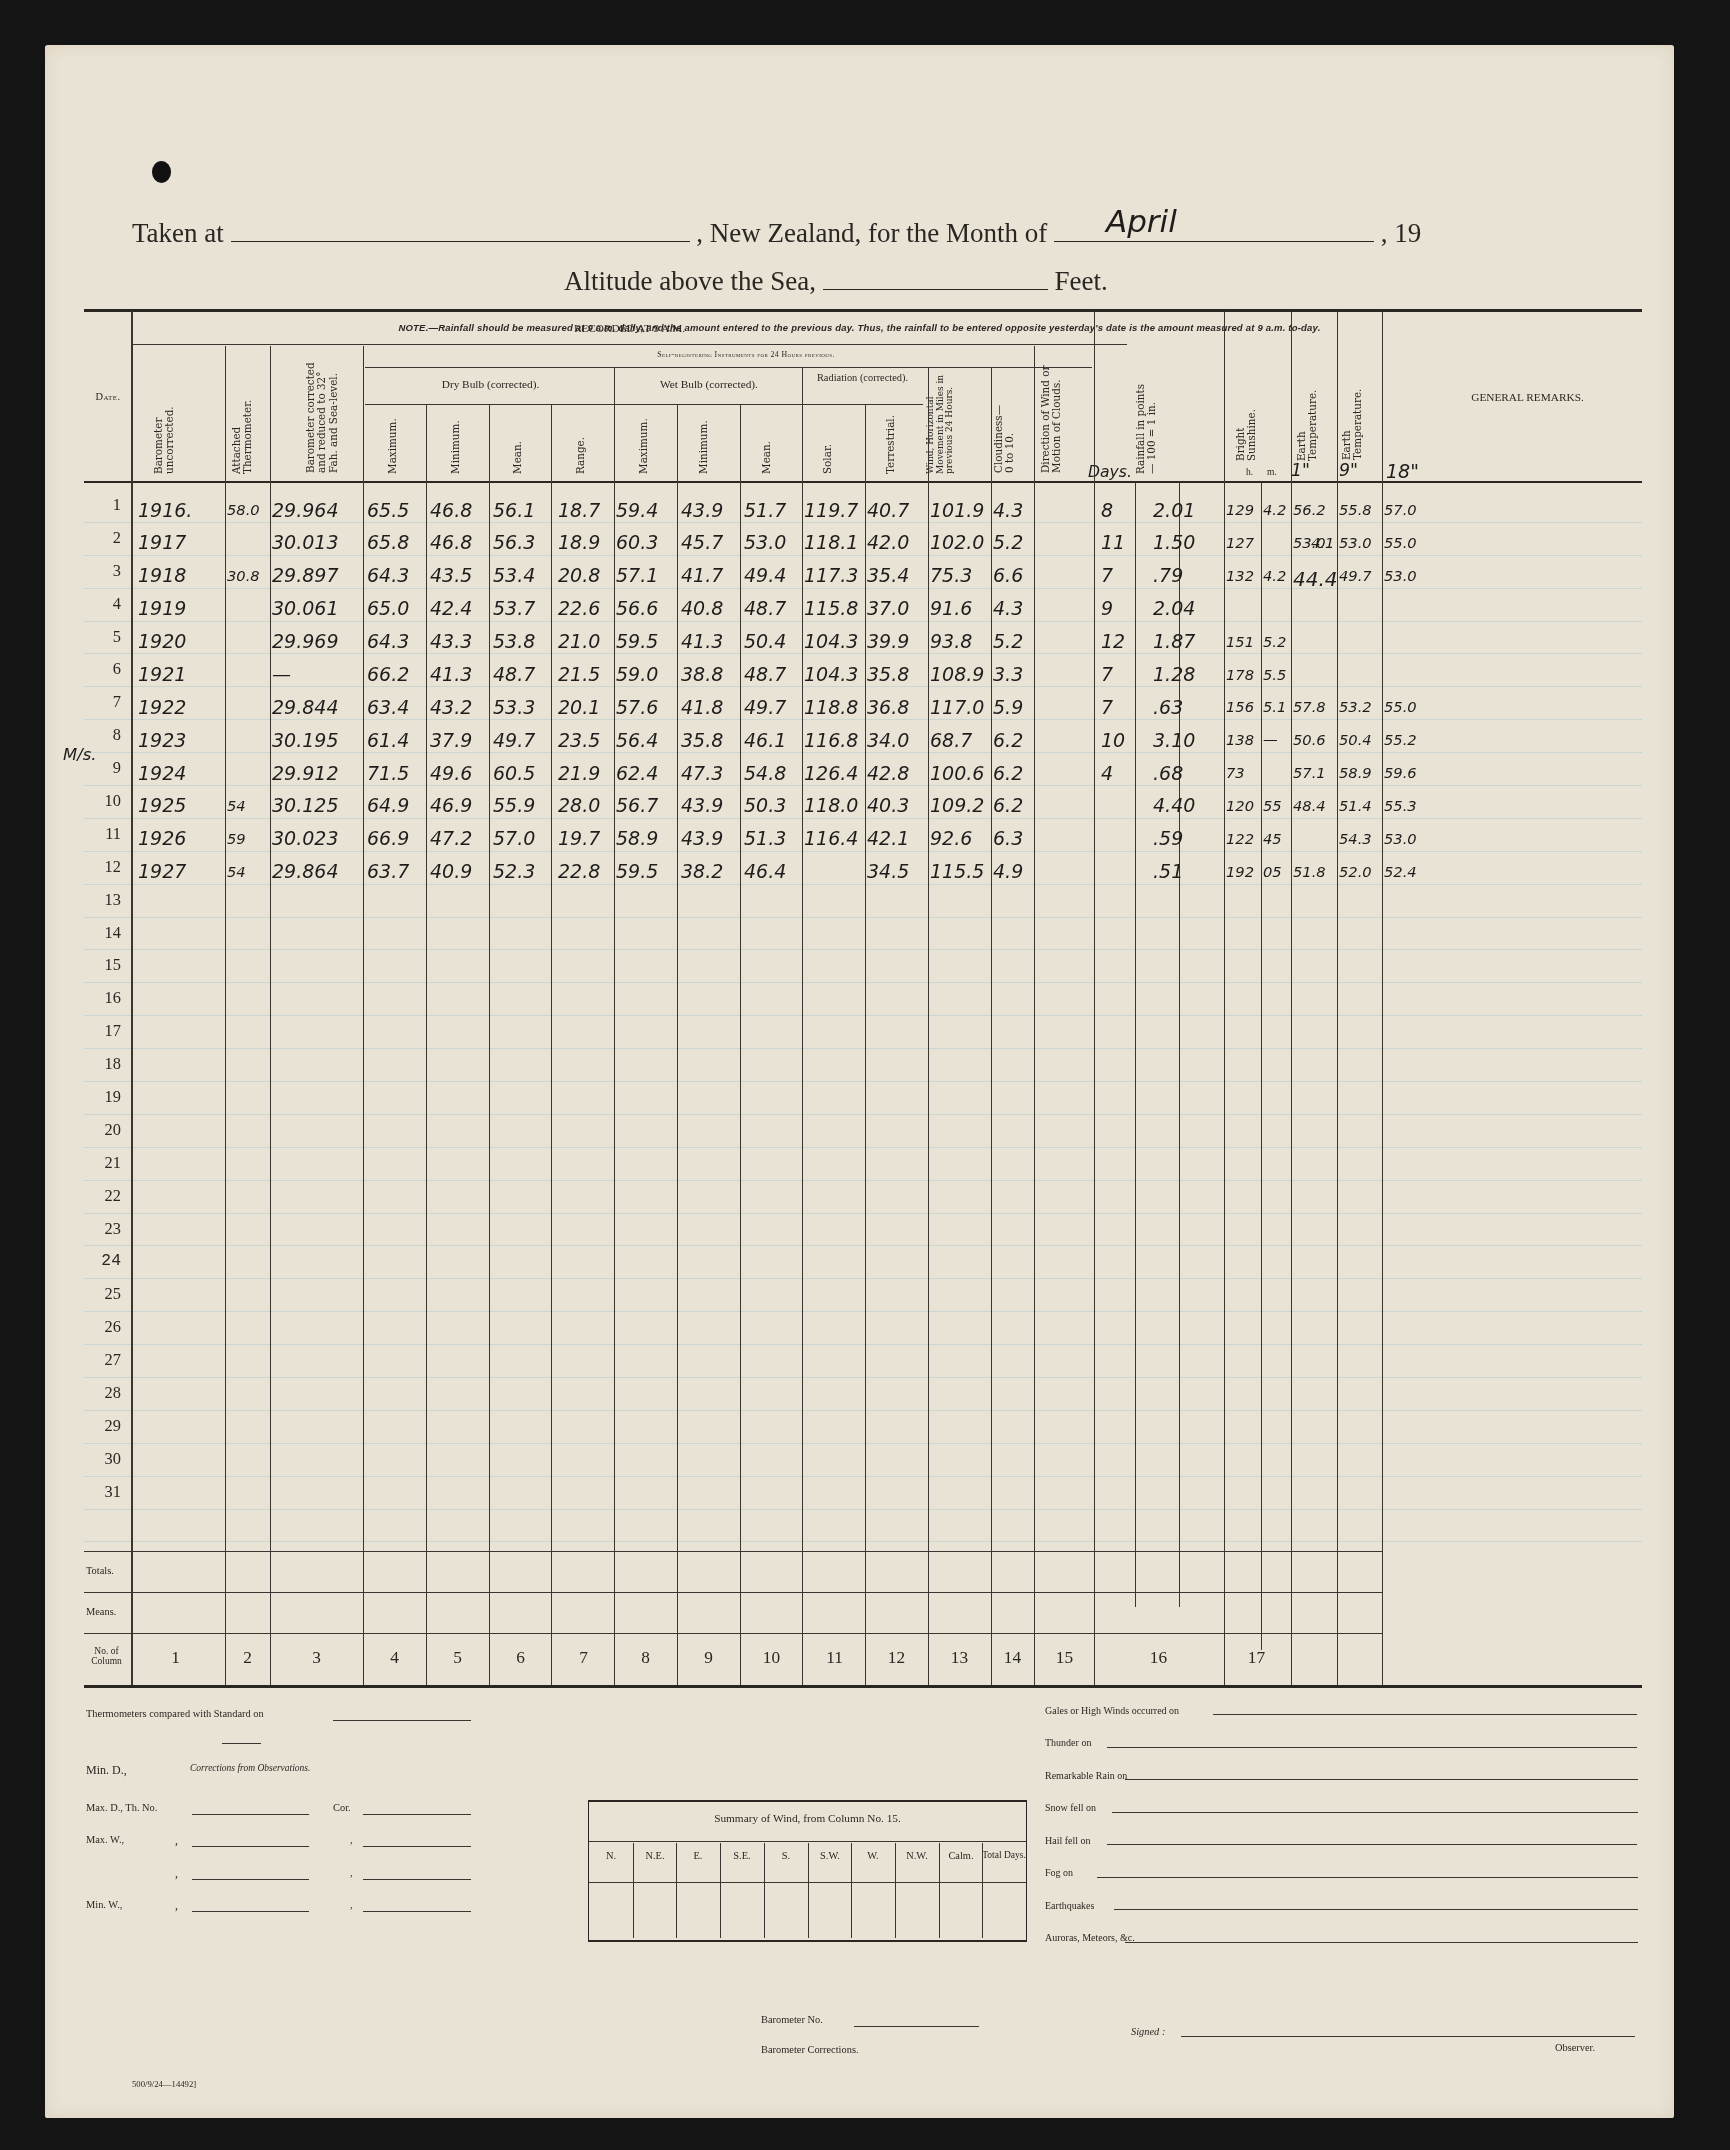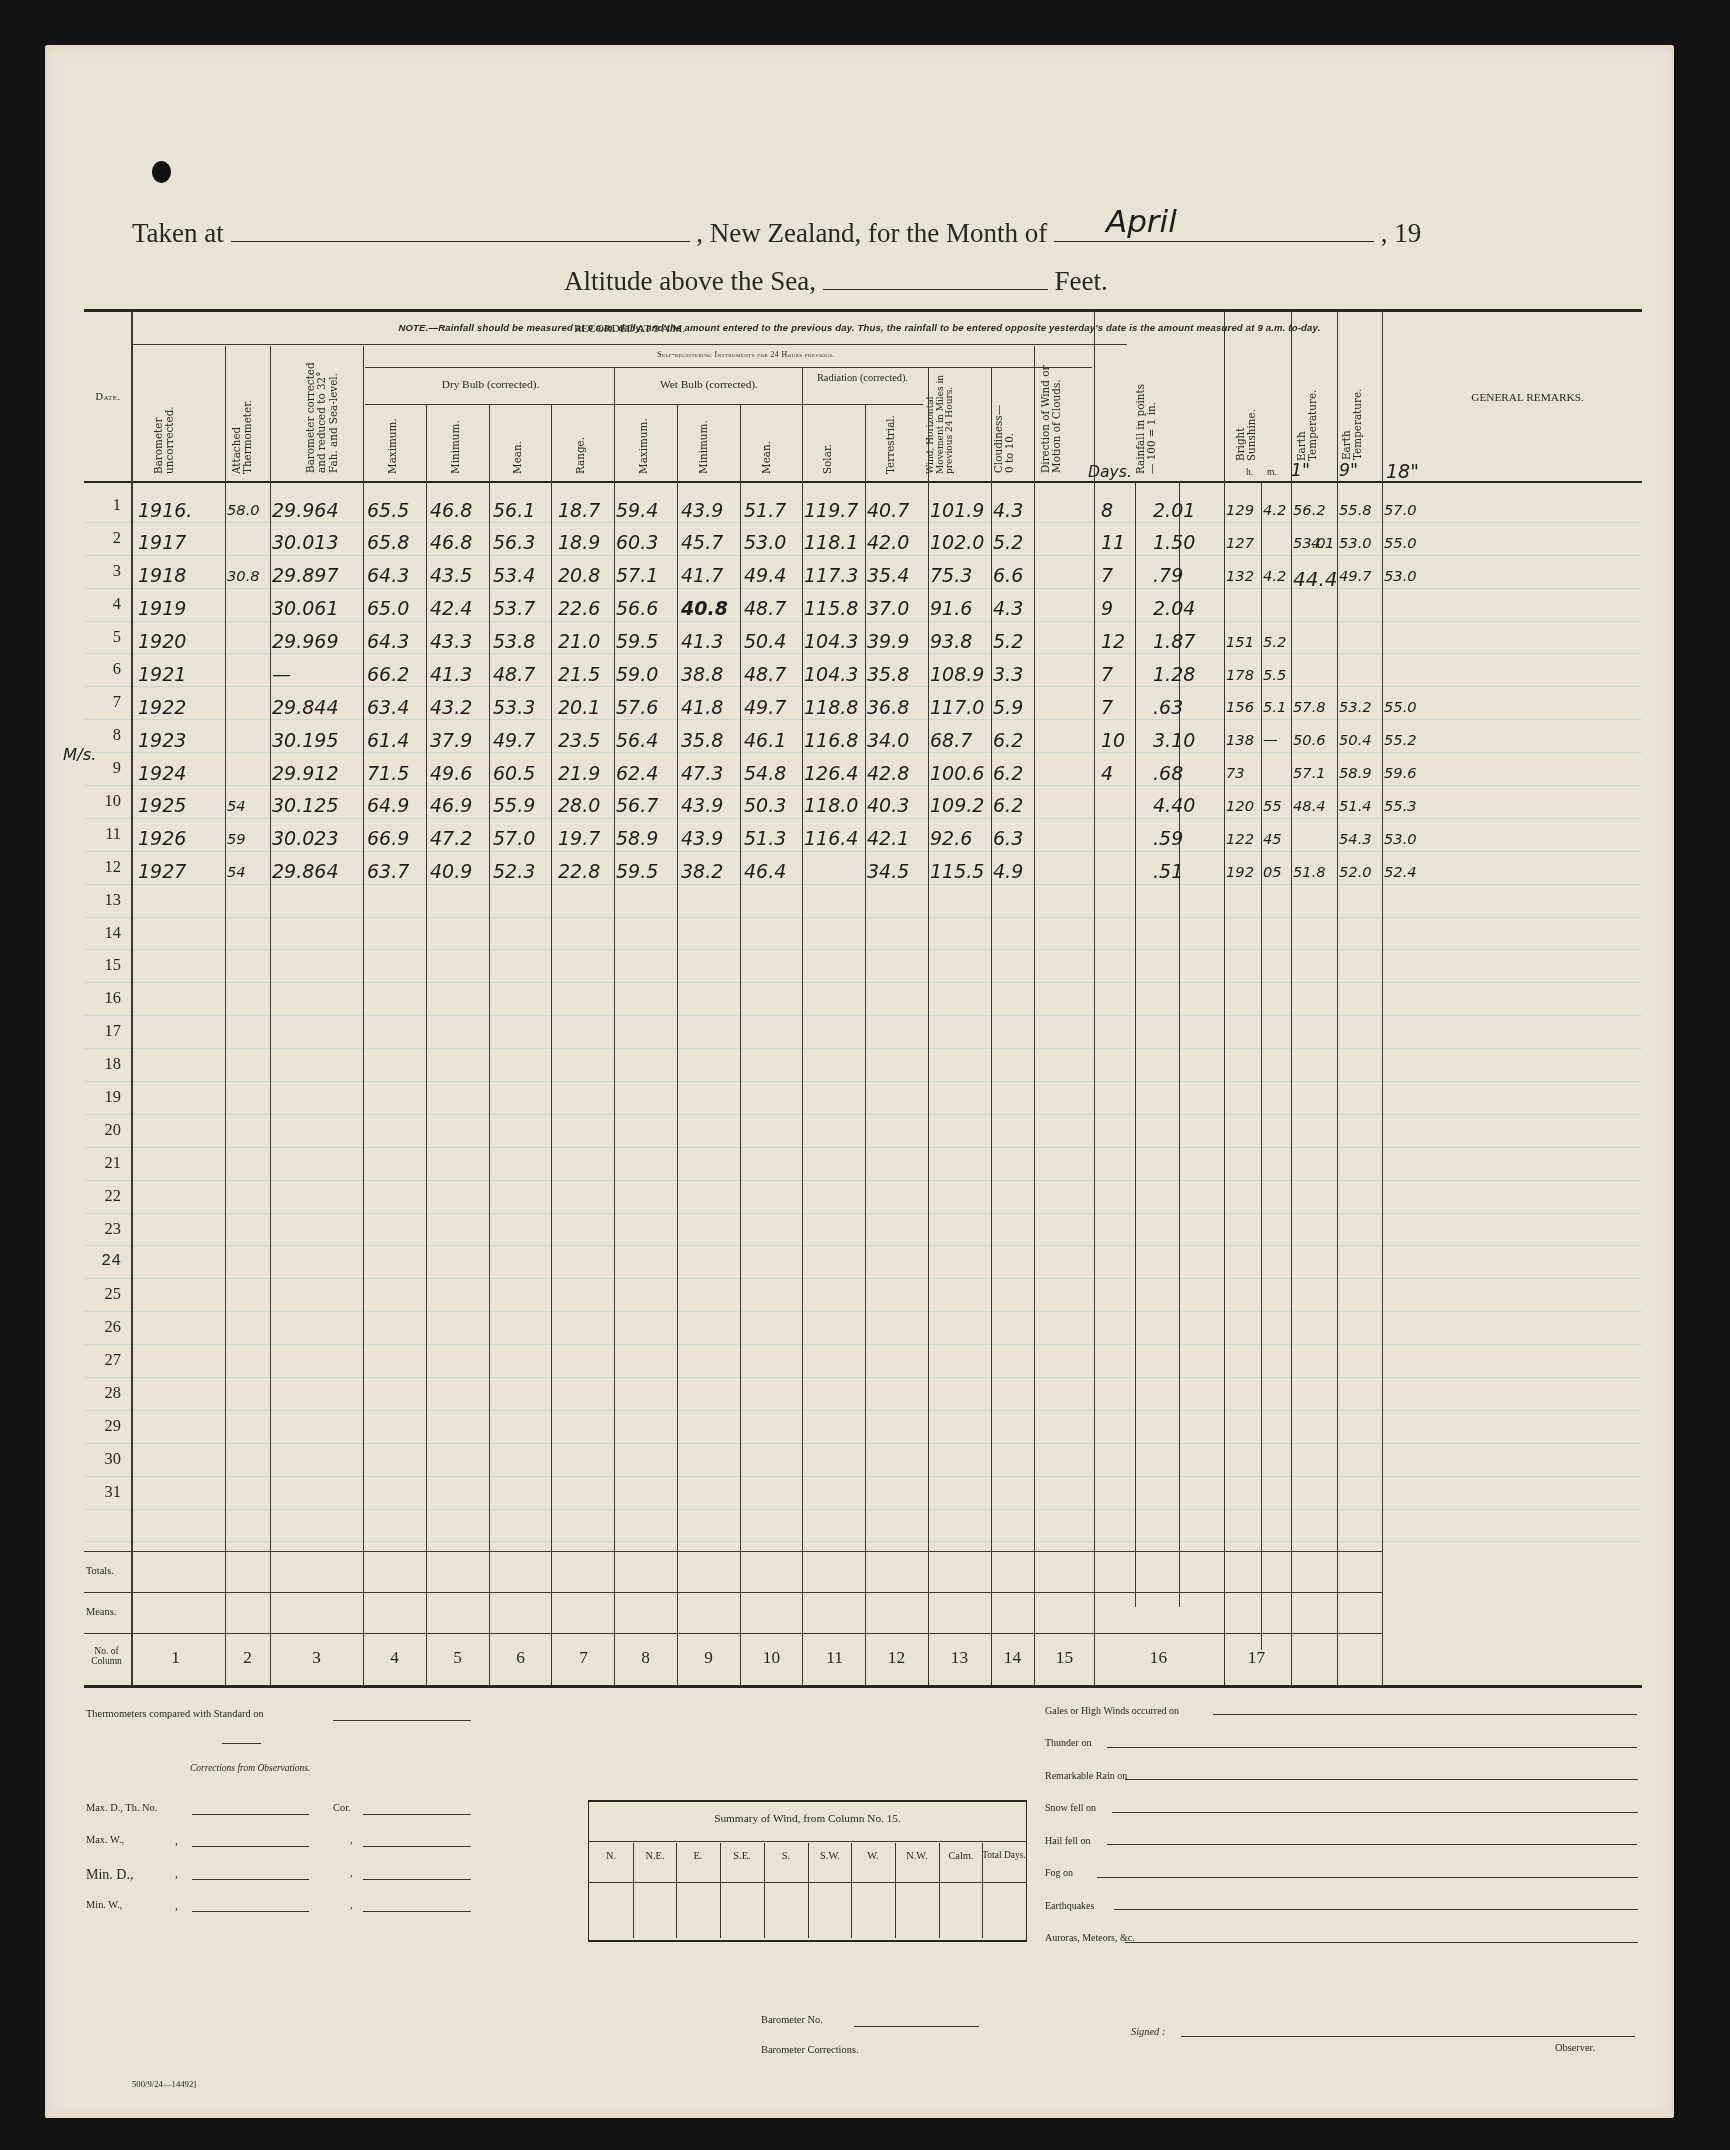--- a/index.html
+++ b/index.html
@@ -259,21 +259,21 @@
       </div>
       <div>
         <div class="cell" style="left: 93px; top: 552px;">1919</div>
         <div class="cell" style="left: 182px; top: 555px; font-size: 14.7px;"></div>
         <div class="cell" style="left: 227px; top: 552px;">30.061</div>
         <div class="cell" style="left: 322px; top: 552px;">65.0</div>
         <div class="cell" style="left: 385px; top: 552px;">42.4</div>
         <div class="cell" style="left: 448px; top: 552px;">53.7</div>
         <div class="cell" style="left: 513px; top: 552px;">22.6</div>
         <div class="cell" style="left: 571px; top: 552px;">56.6</div>
-        <div class="cell" style="left: 636px; top: 552px; font-weight: bold;">40.8</div>
+        <div class="cell" style="left: 636px; top: 552px;">40.8</div>
         <div class="cell" style="left: 699px; top: 552px;">48.7</div>
         <div class="cell" style="left: 759px; top: 552px;">115.8</div>
         <div class="cell" style="left: 822px; top: 552px;">37.0</div>
         <div class="cell" style="left: 885px; top: 552px;">91.6</div>
         <div class="cell" style="left: 948px; top: 552px;">4.3</div>
         <div class="cell" style="left: 1056px; top: 552px;">9</div>
         <div class="cell" style="left: 1108px; top: 552px;">2.04</div>
         <div class="cell" style="left: 1181px; top: 555px; font-size: 14.7px;"></div>
         <div class="cell" style="left: 1218px; top: 555px; font-size: 14.7px;"></div>
         <div class="cell" style="left: 1248px; top: 555px; font-size: 14.7px;"></div>
@@ -499,21 +499,21 @@
   <div id="corr-rows">
       <div class="form-label" style="left: 41px; top: 1757px; font-size: 10.4px;">Max. D., Th. No.</div>
       <div class="ul" style="left: 147px; width: 117px; top: 1769px;"></div>
       <div class="form-label" style="left: 288px; top: 1757px; font-size: 10.4px;">Cor.</div>
       <div class="ul" style="left: 318px; width: 108px; top: 1769px;"></div>
       <div class="form-label" style="left: 41px; top: 1789px; font-size: 10.4px;">Max. W.,</div>
       <div class="form-label" style="left: 130px; top: 1789px;">,</div>
       <div class="ul" style="left: 147px; width: 117px; top: 1801px;"></div>
       <div class="form-label" style="left: 305px; top: 1789px; font-size: 10.4px;">,</div>
       <div class="ul" style="left: 318px; width: 108px; top: 1801px;"></div>
-      <div class="form-label" style="left: 41px; top: 1822px; font-size: 14px;">Min. D.,</div>
+      <div class="form-label" style="left: 41px; top: 1718px; font-size: 12px;">Min. D.,</div>
       <div class="form-label" style="left: 130px; top: 1822px;">,</div>
       <div class="ul" style="left: 147px; width: 117px; top: 1834px;"></div>
       <div class="form-label" style="left: 305px; top: 1822px; font-size: 10.4px;">,</div>
       <div class="ul" style="left: 318px; width: 108px; top: 1834px;"></div>
       <div class="form-label" style="left: 41px; top: 1854px; font-size: 10.4px;">Min. W.,</div>
       <div class="form-label" style="left: 130px; top: 1854px;">,</div>
       <div class="ul" style="left: 147px; width: 117px; top: 1866px;"></div>
       <div class="form-label" style="left: 305px; top: 1854px; font-size: 10.4px;">,</div>
       <div class="ul" style="left: 318px; width: 108px; top: 1866px;"></div>
     </div>

